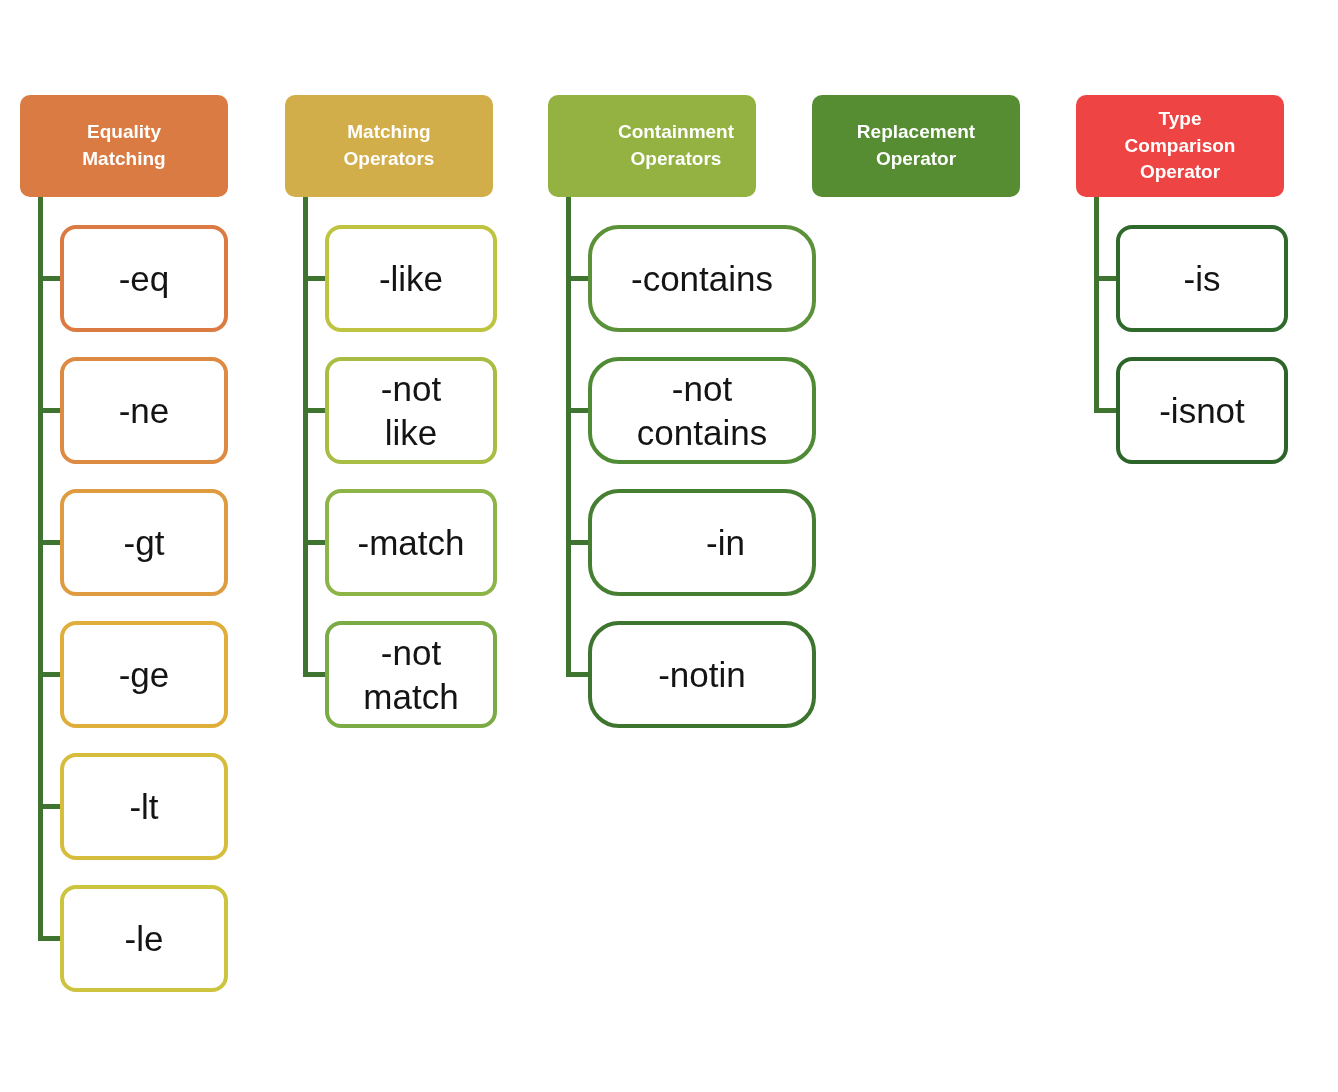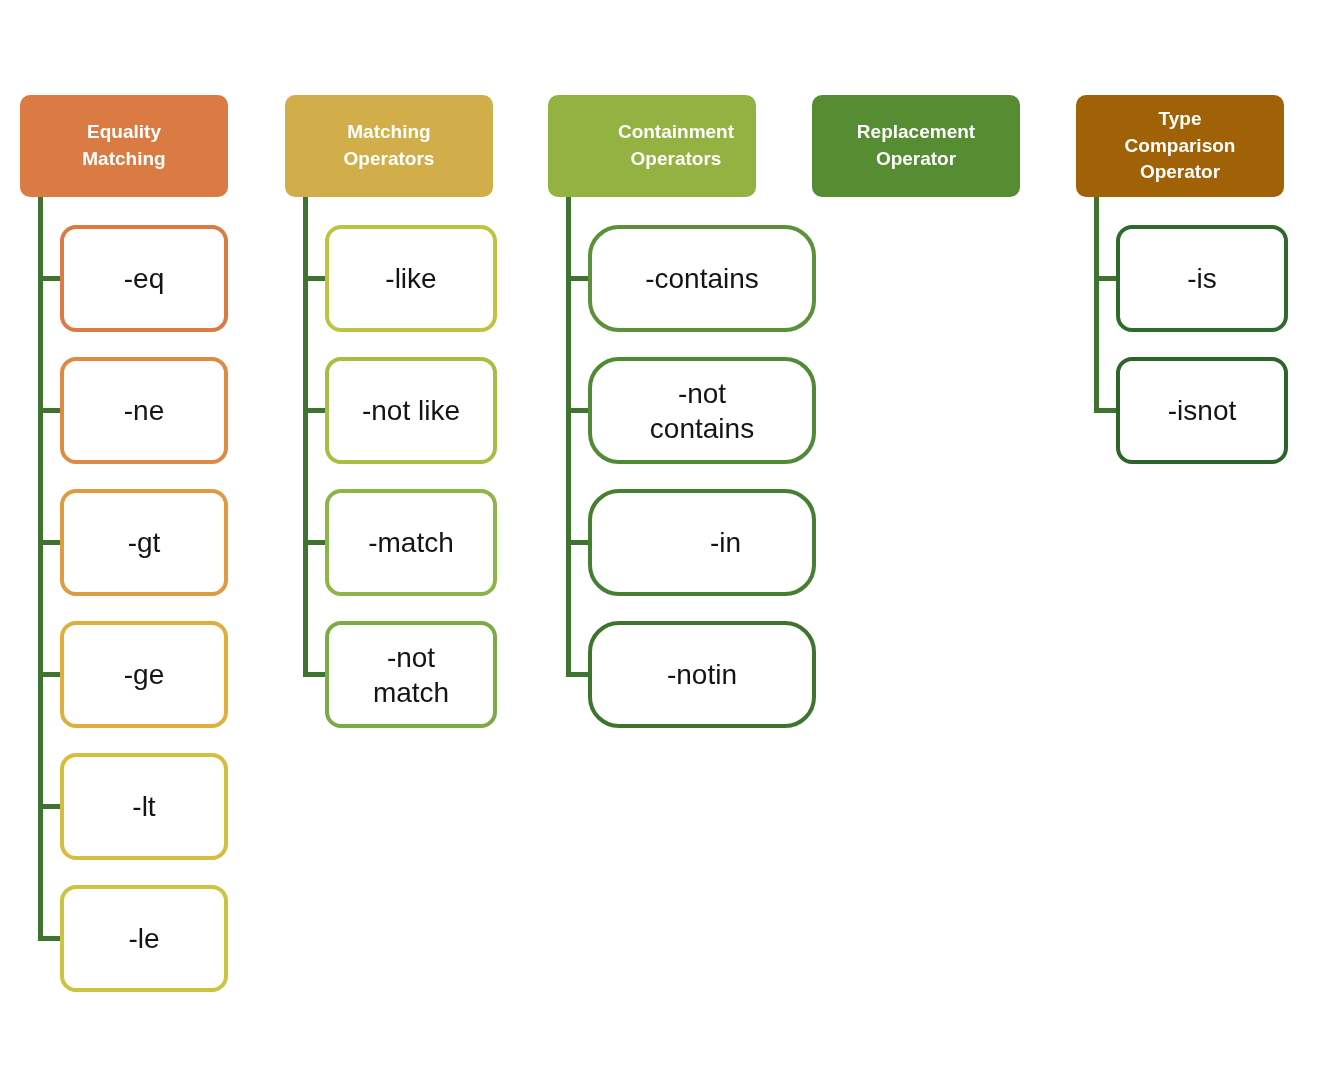--- a/index.html
+++ b/index.html
@@ -53,21 +53,21 @@
     margin-left: 40px;
     height: 107px;
     background: #ffffff;
     border: 4px solid #888;
     border-radius: 16px;
     box-sizing: border-box;
     display: flex;
     align-items: center;
     justify-content: center;
     text-align: center;
-    font-size: 28px;
+    font-size: 35px;
     font-weight: 500;
     color: #141414;
     line-height: 1.25;
     margin-top: 25px;
   }
   .child.first { margin-top: 28px; }
   .col-1 .child { width: 168px; }
   .col-2 .child { width: 172px; }
   .col-3 .child { width: 228px; border-radius: 31px; }
   .col-5 .child { width: 172px; }
@@ -169,21 +169,21 @@
     </div>
   </div>
 
   <div class="column col-4">
     <div class="header" style="background: rgb(86, 140, 50);">
       <span class="hlabel">Replacement Operator</span>
     </div>
   </div>
 
   <div class="column col-5">
-    <div class="header" style="background: #a16207;">
+    <div class="header" style="background: #ef4444;">
       <span class="hlabel">Type Comparison Operator</span>
     </div>
     <div class="trunk" style="background: rgb(62, 115, 48);"></div>
 
     <div class="child first" style="border-color: rgb(47, 106, 44);">
       <div class="stub" style="background: rgb(62, 115, 48);"></div>
       <span class="clabel">-is</span>
     </div>
     <div class="child" style="border-color: rgb(44, 100, 42);">
       <div class="stub" style="background: rgb(62, 115, 48);"></div>

